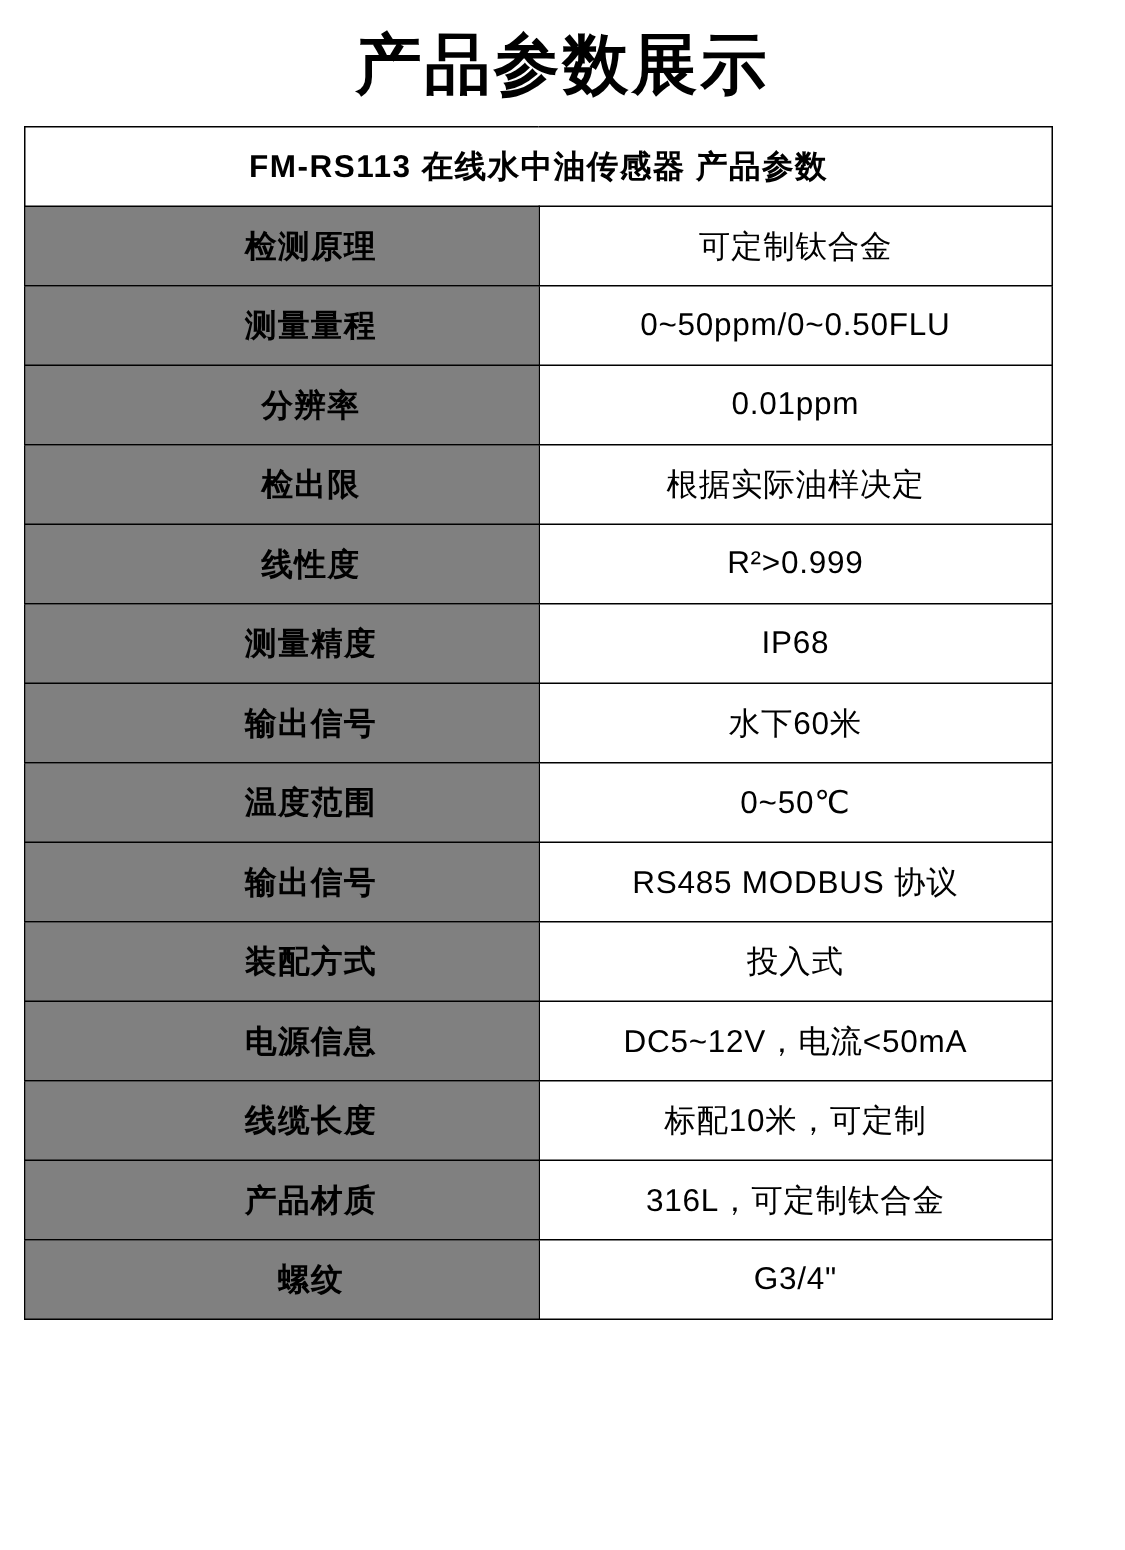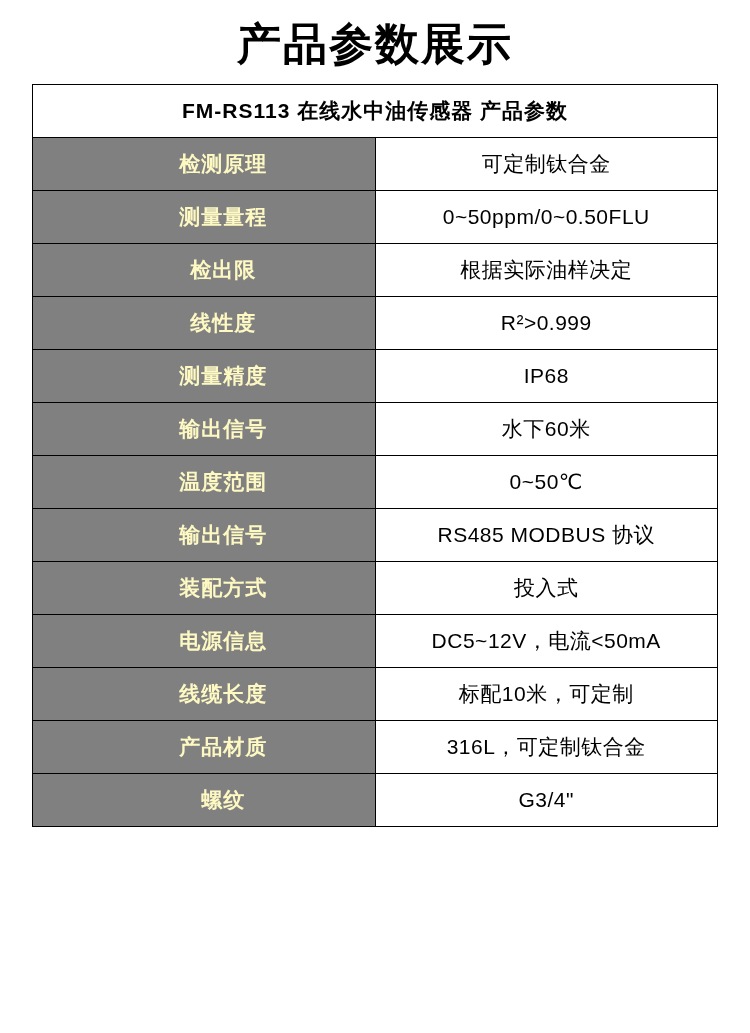--- a/index.html
+++ b/index.html
@@ -25,21 +25,21 @@
     font-size: 44px;
     font-weight: bold;
     letter-spacing: 2px;
     line-height: 1;
     padding-top: 22px;
     padding-bottom: 18px;
     color: #000;
     font-family: "DejaVu Sans", "Liberation Sans", sans-serif;
   }
   .table-wrap {
-    margin: 0 32px;
+    margin: 0 16px;
   }
   table.spec {
     width: 686px;
     border-collapse: collapse;
     table-layout: fixed;
     border: 1px solid #000;
   }
   table.spec td {
     border: 1px solid #000;
     font-size: 21px;
@@ -51,21 +51,21 @@
   td.header-cell {
     font-size: 23px;
     font-weight: bold;
     background: #ffffff;
     height: 60px;
     letter-spacing: 1px;
   }
   td.label-cell {
     width: 196px;
     background: #808080;
-    color: #fef9c3;
+    color: #000000;
     font-weight: bold;
     letter-spacing: 1px;
     font-size: 21px;
     padding-left: 40px;
   }
   td.value-cell {
     background: #ffffff;
     color: #000000;
     font-size: 21px;
     letter-spacing: 0.5px;
@@ -84,20 +84,24 @@
         <tr>
           <td class="header-cell" colspan="2">FM-RS113 在线水中油传感器 产品参数</td>
         </tr>
         <tr>
           <td class="label-cell">检测原理</td>
           <td class="value-cell">可定制钛合金</td>
         </tr>
         <tr>
           <td class="label-cell">测量量程</td>
           <td class="value-cell">0~50ppm/0~0.50FLU</td>
+        </tr>
+        <tr>
+          <td class="label-cell">分辨率</td>
+          <td class="value-cell">0.01ppm</td>
         </tr>
         <tr>
           <td class="label-cell">检出限</td>
           <td class="value-cell">根据实际油样决定</td>
         </tr>
         <tr>
           <td class="label-cell">线性度</td>
           <td class="value-cell">R²&gt;0.999</td>
         </tr>
         <tr>

